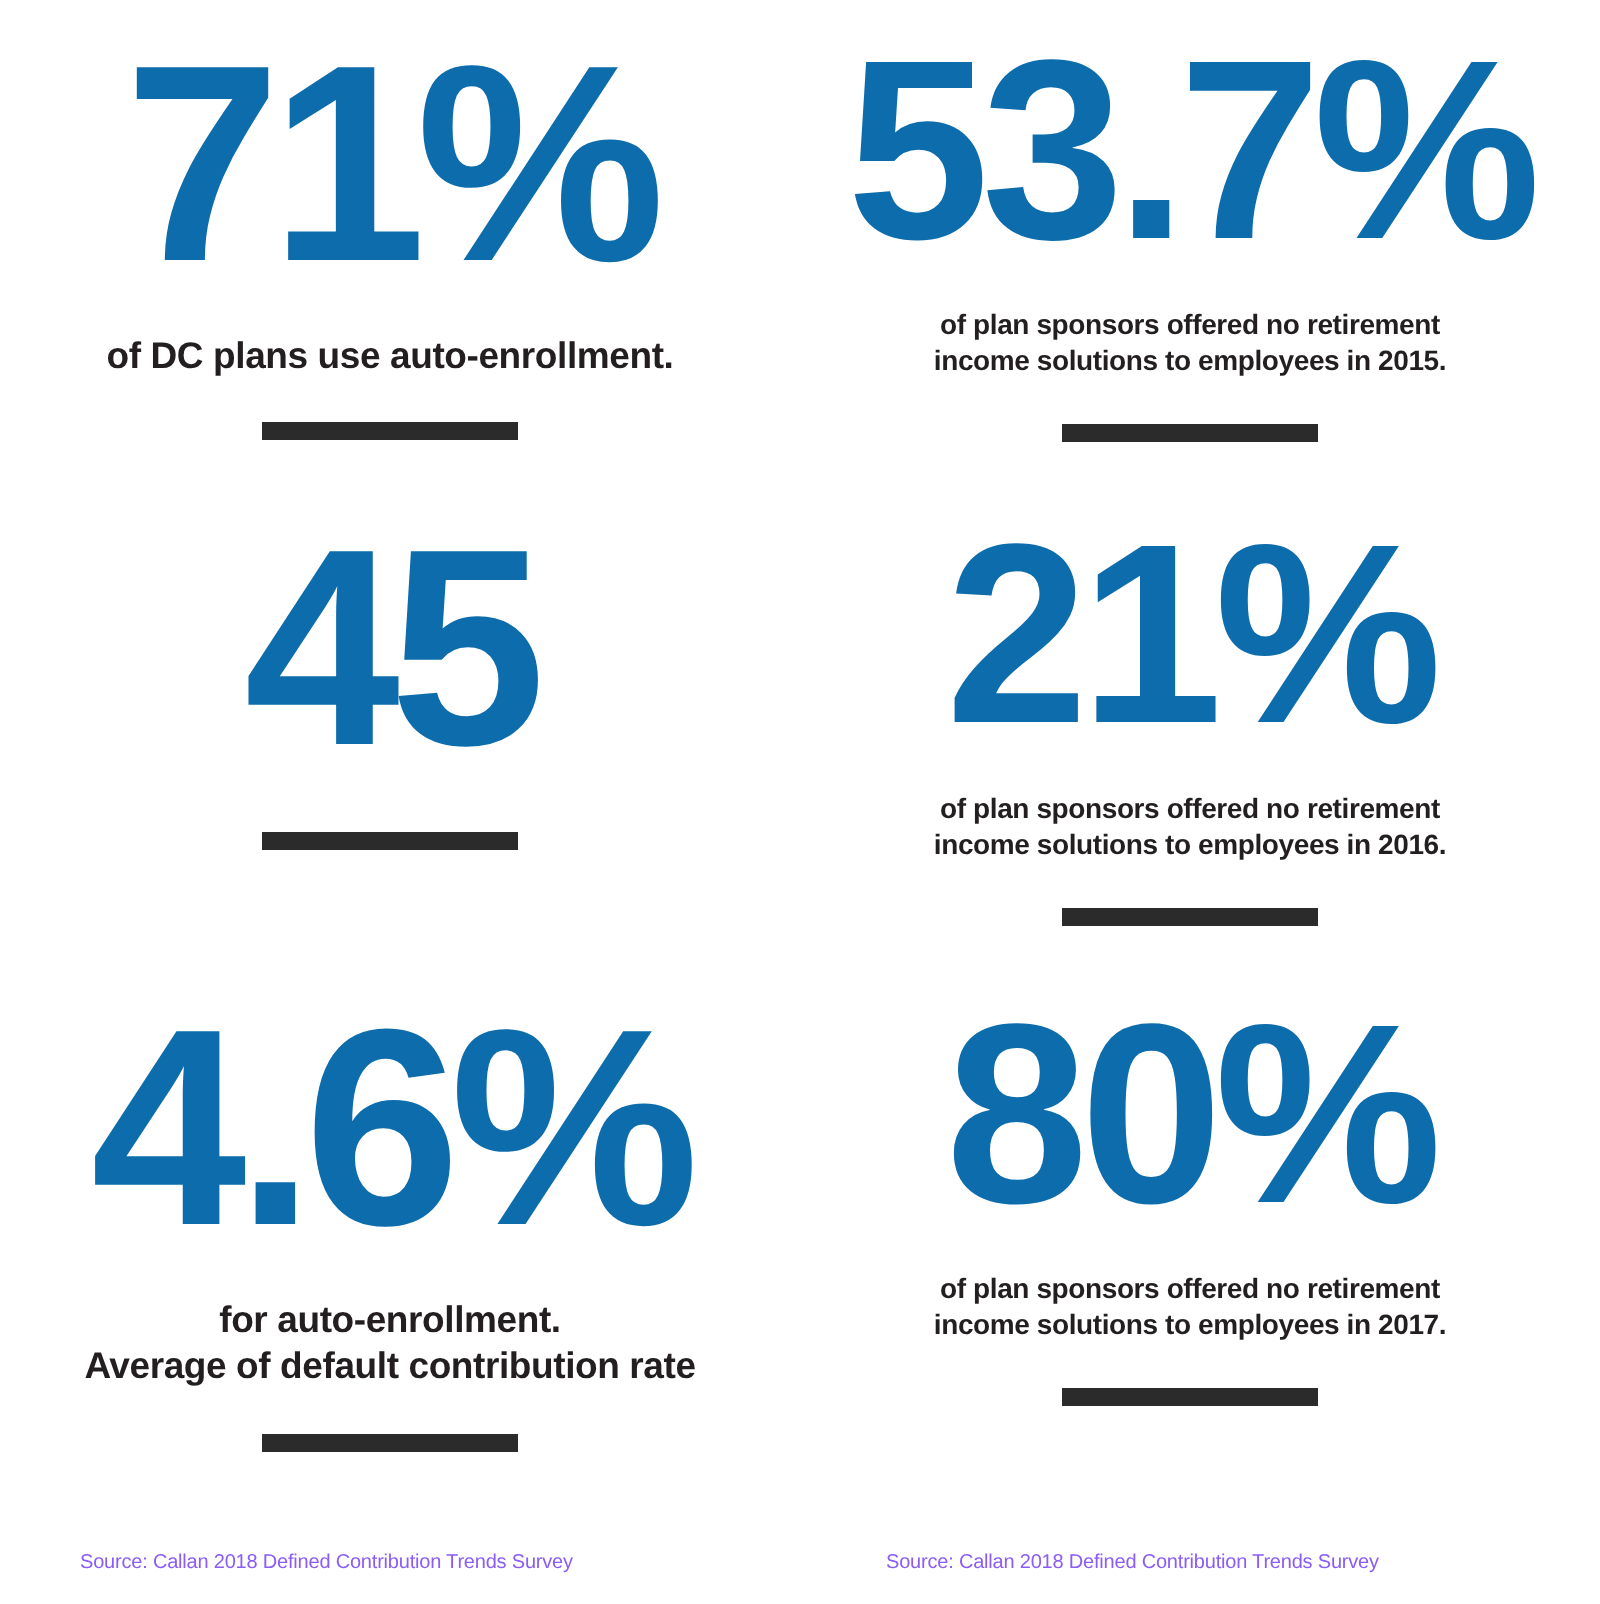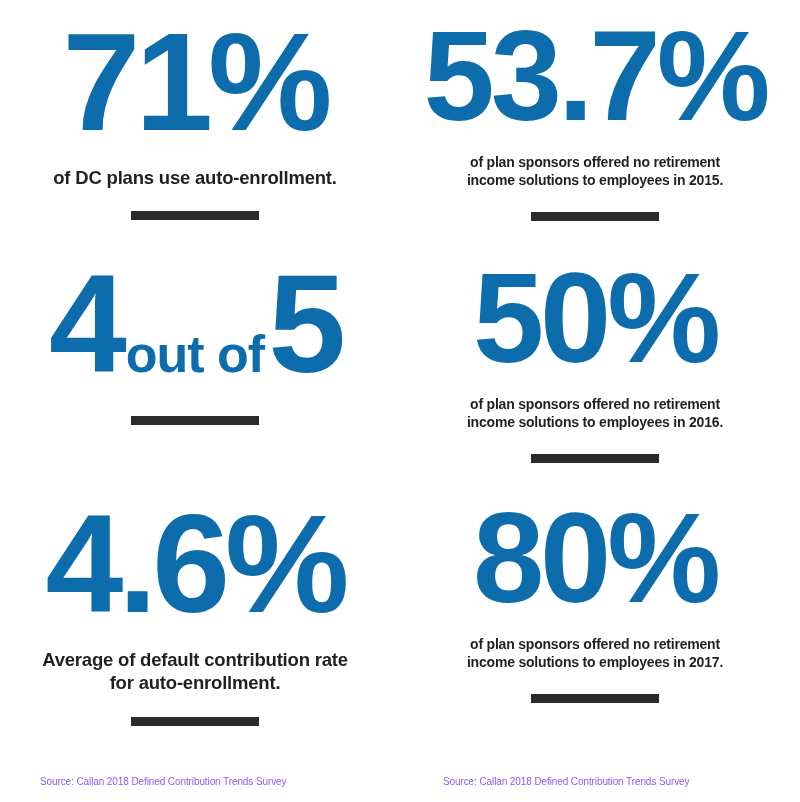--- a/index.html
+++ b/index.html
@@ -147,44 +147,43 @@
       <div class="stat-caption">
         <span class="cap-line">of plan sponsors offered no retirement</span>
         <span class="cap-line">income solutions to employees in 2015.</span>
       </div>
       <div class="divider-bar"></div>
     </div>
 
     <div class="stat-cell left row-2">
       <div class="stat-figure">
         <span>4</span>
-        <span class="frac-mid">out of</span>
         <span>5</span>
       </div>
       <div class="divider-bar"></div>
     </div>
 
     <div class="stat-cell right row-2">
       <div class="stat-figure right-col">
-        <span>50%</span>
+        <span>21%</span>
       </div>
       <div class="stat-caption">
         <span class="cap-line">of plan sponsors offered no retirement</span>
         <span class="cap-line">income solutions to employees in 2016.</span>
       </div>
       <div class="divider-bar"></div>
     </div>
 
     <div class="stat-cell left row-3">
       <div class="stat-figure">
         <span>4.6%</span>
       </div>
       <div class="stat-caption">
+        <span class="cap-line">for auto-enrollment.</span>
         <span class="cap-line">Average of default contribution rate</span>
-        <span class="cap-line">for auto-enrollment.</span>
       </div>
       <div class="divider-bar"></div>
     </div>
 
     <div class="stat-cell right row-3">
       <div class="stat-figure right-col">
         <span>80%</span>
       </div>
       <div class="stat-caption">
         <span class="cap-line">of plan sponsors offered no retirement</span>

